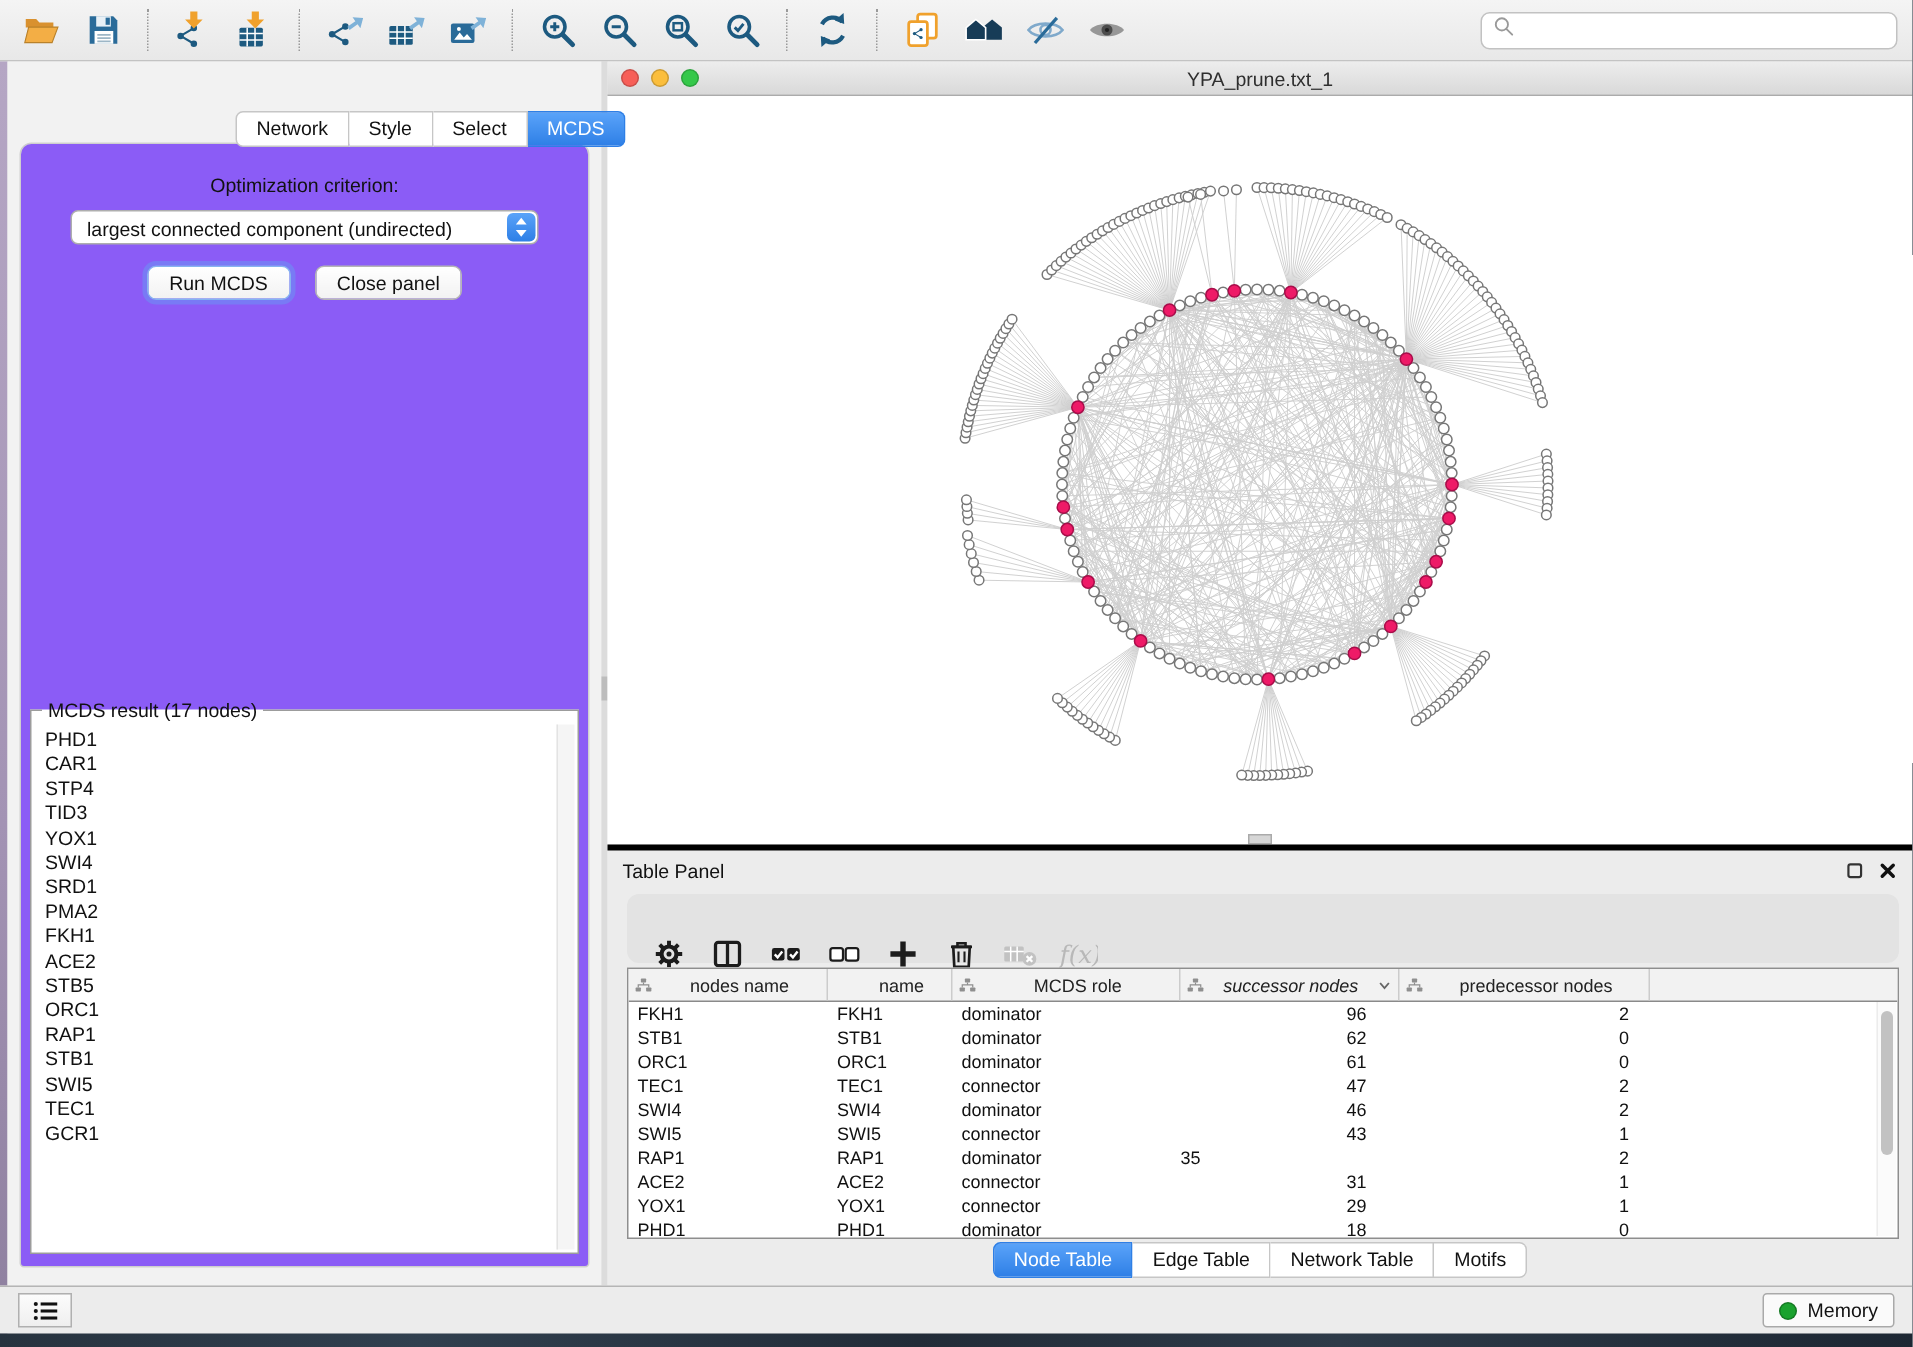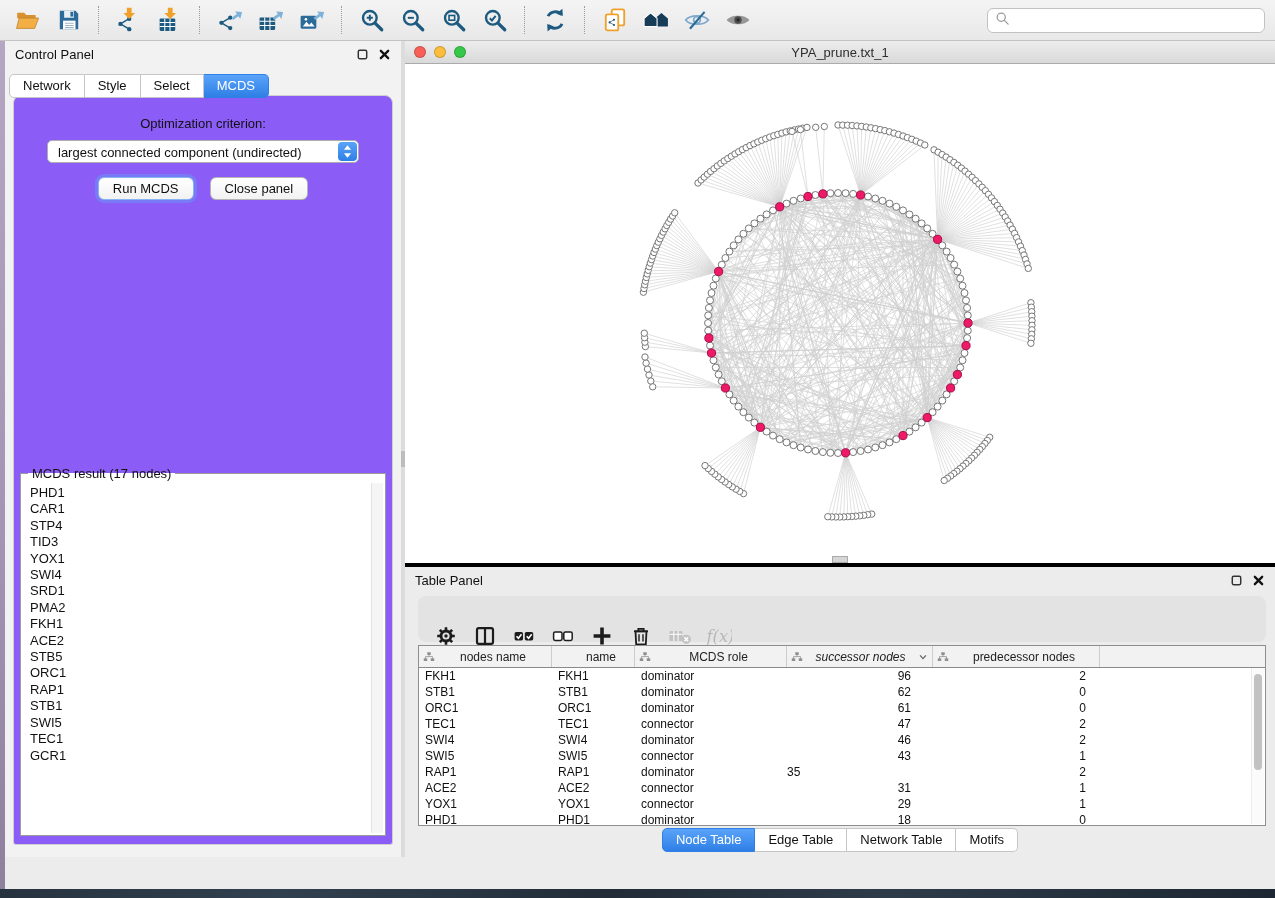--- a/index.html
+++ b/index.html
@@ -21,21 +21,21 @@
   #desk-left{position:absolute;left:0;top:41px;width:5px;bottom:9px;
              background:linear-gradient(#b5a6c4,#a393b4 60%,#8e809f);}
   #desk-bottom{position:absolute;left:0;bottom:0;right:0;height:9px;
                background:linear-gradient(90deg,#27333f,#31404f 22%,#222c38 48%,#2e3b49 70%,#1d2733);}
   
   #control-panel{position:absolute;left:5px;top:41px;width:396px;bottom:41px;background:#f2f2f2;}
   .panel-head{height:27px;display:flex;align-items:center;padding:0 10px;font-size:13px;color:#111;}
   .win-btns{margin-left:auto;display:flex;gap:9px;align-items:center;}
   .win-btn{background:none;border:none;padding:0;width:13px;height:13px;display:flex;
            align-items:center;justify-content:center;cursor:pointer;}
-  #cp-tabs{position:absolute;left:4px;top:33px;width:100%;display:flex;justify-content:flex-start;z-index:2;border-radius:10px;}
+  #cp-tabs{position:absolute;left:16px;top:33px;width:100%;display:flex;justify-content:flex-end;z-index:2;border-radius:10px;}
   .seg{background:#fff;border:1px solid #c6c6c6;border-left:none;padding:0 13px;height:22px;
        line-height:22px;font-size:13px;color:#111;cursor:pointer;}
   .seg:first-child{border-left:1px solid #c6c6c6;border-radius:5px 0 0 5px;}
   .seg:last-child{border-radius:0 5px 5px 0;}
   .seg.active{background:linear-gradient(var(--accent-light,#5aa3f9),var(--accent,#2e7fe6));
               color:#fff;border-color:var(--accent,#2e7fe6);}
   #cp-body{position:absolute;left:8px;right:8px;top:54px;bottom:12px;background:#8b5cf6;
            border:1px solid #cfcfcf;border-radius:8px 8px 3px 3px;}
   .opt-label{text-align:center;margin-top:20px;font-size:13px;}
   .dropdown{margin:9px auto 0 auto;width:312px;height:23px;background:#fff;border:1px solid #aeaeae;
@@ -299,35 +299,20 @@
             <circle cx="10" cy="10" r="6.5" fill="none" stroke="#9a9a9a" stroke-width="2"></circle>
             <path d="M15 15l6 6" stroke="#9a9a9a" stroke-width="2" stroke-linecap="round"></path>
           </svg></span>
       <input placeholder="" style="">
     </div>
   </div>
 
   <div id="desk-left"></div>
 
   <div id="control-panel">
-    <div class="panel-head">
-      <span>Control Panel</span>
-      <span class="win-btns">
-        <button class="win-btn">
-          <svg width="11" height="11" viewBox="0 0 12 12">
-              <rect x="1.4" y="1.4" width="9.2" height="9.2" rx="1.5" fill="none" stroke="#333" stroke-width="1.6"></rect>
-            </svg>
-        </button>
-        <button class="win-btn">
-          <svg width="11" height="11" viewBox="0 0 12 12">
-              <path d="M2 2l8 8M10 2l-8 8" stroke="#111" stroke-width="2.5" stroke-linecap="round"></path>
-            </svg>
-        </button>
-      </span>
-    </div>
     <div id="cp-tabs">
         <span class="seg">Network</span>
         <span class="seg">Style</span>
         <span class="seg">Select</span>
         <span class="seg active">MCDS</span>
       </div>
     <div id="cp-body">
       <div class="opt-label">Optimization criterion:</div>
       <div class="dropdown">
         <span>largest connected component (undirected)</span>
@@ -1576,15 +1561,33 @@
         </div>
     </div>
     <div id="tp-tabs">
         <span class="seg active">Node Table</span>
         <span class="seg">Edge Table</span>
         <span class="seg">Network Table</span>
         <span class="seg">Motifs</span>
       </div>
   </div>
 
+  <div id="status-bar">
+    <button id="list-btn">
+      <svg width="17" height="14" viewBox="0 0 20 16">
+          <g fill="#111">
+            <circle cx="2.2" cy="2.5" r="1.6"></circle>
+            <rect x="6" y="1.3" width="13" height="2.4"></rect>
+            <circle cx="2.2" cy="8" r="1.6"></circle>
+            <rect x="6" y="6.8" width="13" height="2.4"></rect>
+            <circle cx="2.2" cy="13.5" r="1.6"></circle>
+            <rect x="6" y="12.3" width="13" height="2.4"></rect>
+          </g>
+        </svg>
+    </button>
+    <button id="memory-btn">
+      <span id="memory-dot" style="background: rgb(26, 162, 46);"></span>
+      <span>Memory</span>
+    </button>
+  </div>
 
   <div id="desk-bottom"></div>
 </div>
 
 </body></html>

